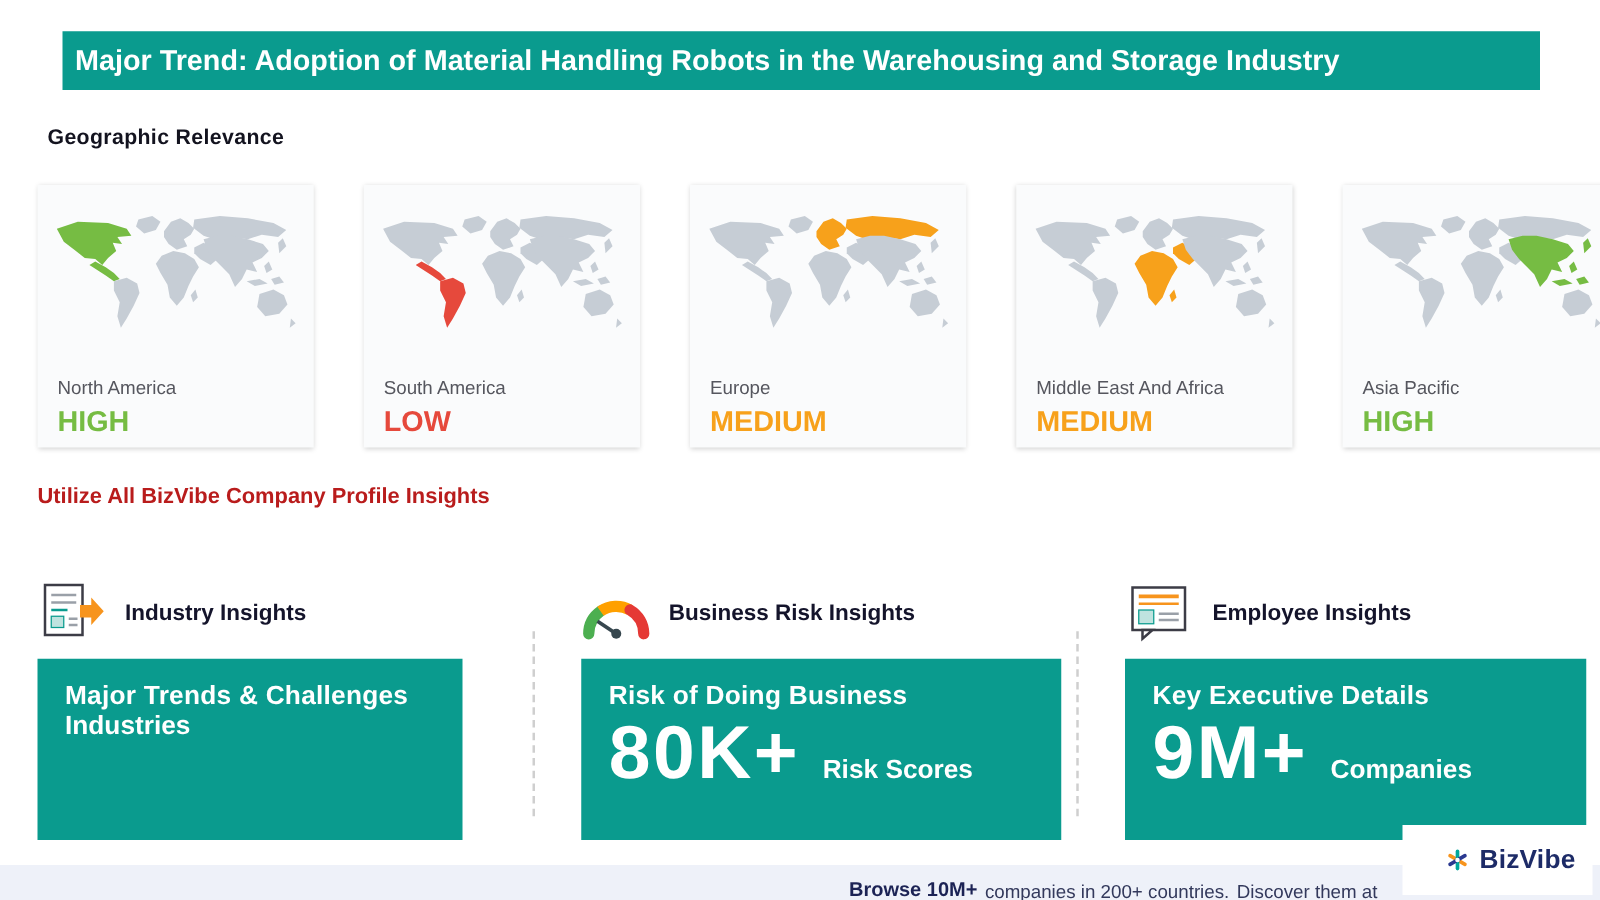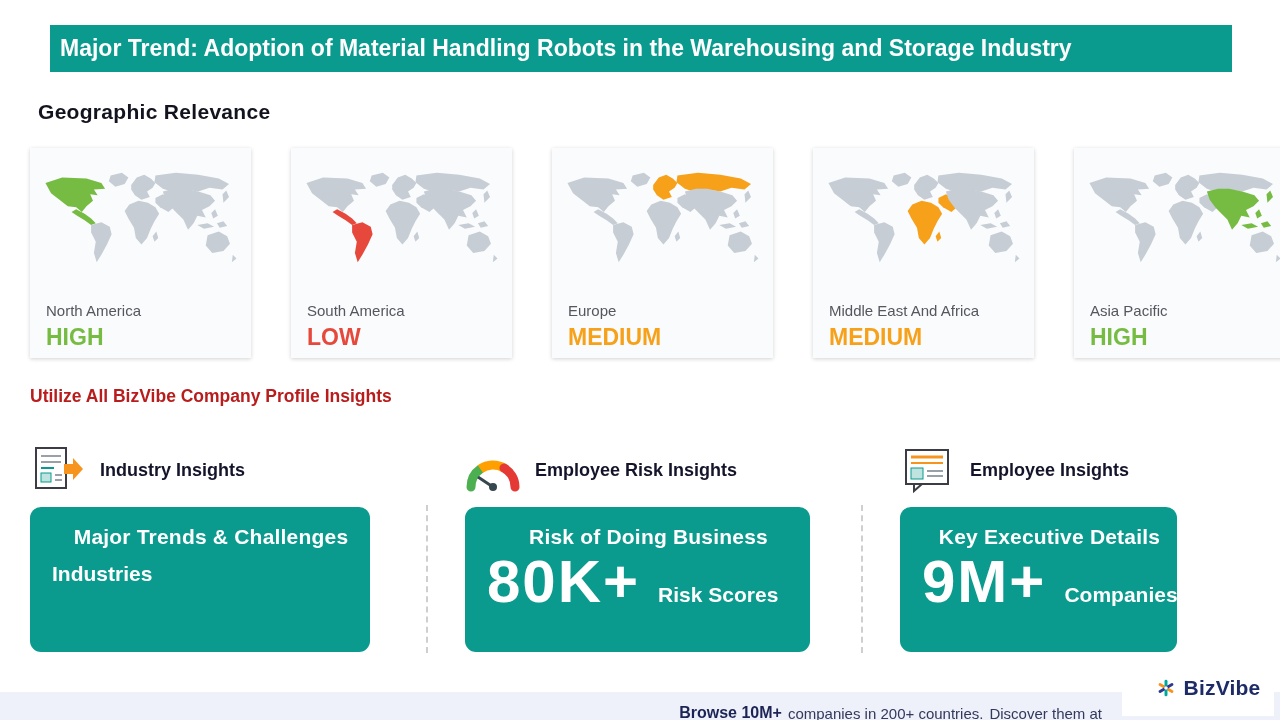--- a/index.html
+++ b/index.html
@@ -3,45 +3,45 @@
 <meta charset="utf-8">
 <style>
   * { box-sizing: border-box; }
   body { margin:0; background:#ffffff; font-family:"Liberation Sans", sans-serif; }
   #app { position:relative; width:1280px; height:720px; background:#ffffff; overflow:hidden; }
 
   .banner { position:absolute; left:30px; top:25px; width:1182px; height:47px;
     background:#0a9b8e; color:#ffffff; display:flex; align-items:center;
     padding-left:10px; font-size:23px; font-weight:bold;margin-left:20px; }
 
-  .geo-heading { position:absolute; left:38px; top:100px; font-size:21px;
+  .geo-heading { position:absolute; left:38px; top:100px; font-size:17px;
     font-weight:bold; color:#13131f; letter-spacing:0.3px; }
 
   .geo-row { position:absolute; left:30px; top:148px; display:flex; gap:40px; }
   .geo-card { width:221px; height:210px; background:#fafbfc; position:relative;
     box-shadow:0 1px 4px rgba(0,0,0,0.18); }
   .map-slot { position:absolute; left:8px; top:10px; width:205px; height:134px; }
   .map-slot svg { width:100%; height:100%; }
   .geo-name { position:absolute; left:16px; top:154px; font-size:15px; color:#55565e; }
   .geo-level { position:absolute; left:16px; top:176px; font-size:23px; font-weight:bold; }
 
   .insights-heading { position:absolute; left:30px; top:386px; font-size:17.5px;
     font-weight:bold; color:#b91c1c; }
 
-  .insight-col { position:absolute; top:443px;text-align:center; }
+  .insight-col { position:absolute; top:463px; }
   .col-1 { left:30px; }  .col-2 { left:465px; }  .col-3 { left:900px; }
   .insight-header { display:flex; align-items:center; gap:14px; height:54px; }
   .insight-title { font-size:18px; font-weight:bold; color:#14142b; }
   .stat-card { margin-top:10px; height:145px; background:#0a9b8e; color:#ffffff;
-    padding:18px 0 0 22px;border-radius:11px; }
-  .w1 { width:340px; } .w2 { width:345px; } .w3 { width:277px; }
+    padding:18px 0 0 22px; }
+  .w1 { width:340px; } .w2 { width:384px; } .w3 { width:369px; }
   .stat-title { font-size:21px; font-weight:bold; letter-spacing:0.2px; }
   .stat-row { display:flex; align-items:baseline; gap:18px; margin-top:0px; }
   .stat-value { font-size:60px; font-weight:bold; letter-spacing:2px; line-height:1.1; }
-  .stat-label { font-size:21px; font-weight:bold;margin-top:13px; }
+  .stat-label { font-size:21px; font-weight:bold; }
 
   .divider { position:absolute; top:505px; height:148px; border-left:2px dashed #cfcfcf; width:0; }
   .d1 { left:426px; } .d2 { left:861px; }
 
   .footer-strip { position:absolute; left:0; bottom:0; width:1280px; height:28px; background:#eef1f9; }
   .footer-text { position:absolute; right:178px; top:0; height:42px; display:flex;
     align-items:center; gap:6px; font-size:15px; color:#33395c; }
   .footer-bold { font-weight:bold; color:#1c2355; font-size:16px; }
   .logo-panel { position:absolute; right:6px; bottom:4px; width:152px; height:56px;
     background:#ffffff; display:flex; align-items:center; justify-content:center; gap:7px;padding-left:19px; }
@@ -207,21 +207,21 @@
 
   <div class="insight-col col-2">
     <div class="insight-header">
       <svg width="56" height="50" viewBox="0 0 56 50">
         <path d="M6,42 A22,22 0 0 1 15.4,24" stroke="#4caf50" stroke-width="9" fill="none" stroke-linecap="round"></path>
         <path d="M15.4,24 A22,22 0 0 1 39,23" stroke="#ffa000" stroke-width="9" fill="none"></path>
         <path d="M39,23 A22,22 0 0 1 50,42" stroke="#e53935" stroke-width="9" fill="none" stroke-linecap="round"></path>
         <line x1="28" y1="42" x2="13" y2="32" stroke="#37474f" stroke-width="3"></line>
         <circle cx="28" cy="42" r="4" fill="#37474f"></circle>
       </svg>
-      <span class="insight-title">Employee Risk Insights</span>
+      <span class="insight-title">Business Risk Insights</span>
     </div>
     <div class="stat-card w2">
       <div class="stat-title">Risk of Doing Business</div>
       <div class="stat-row">
         <span class="stat-value">80K+</span>
         <span class="stat-label">Risk Scores</span>
       </div>
     </div>
   </div>
 

